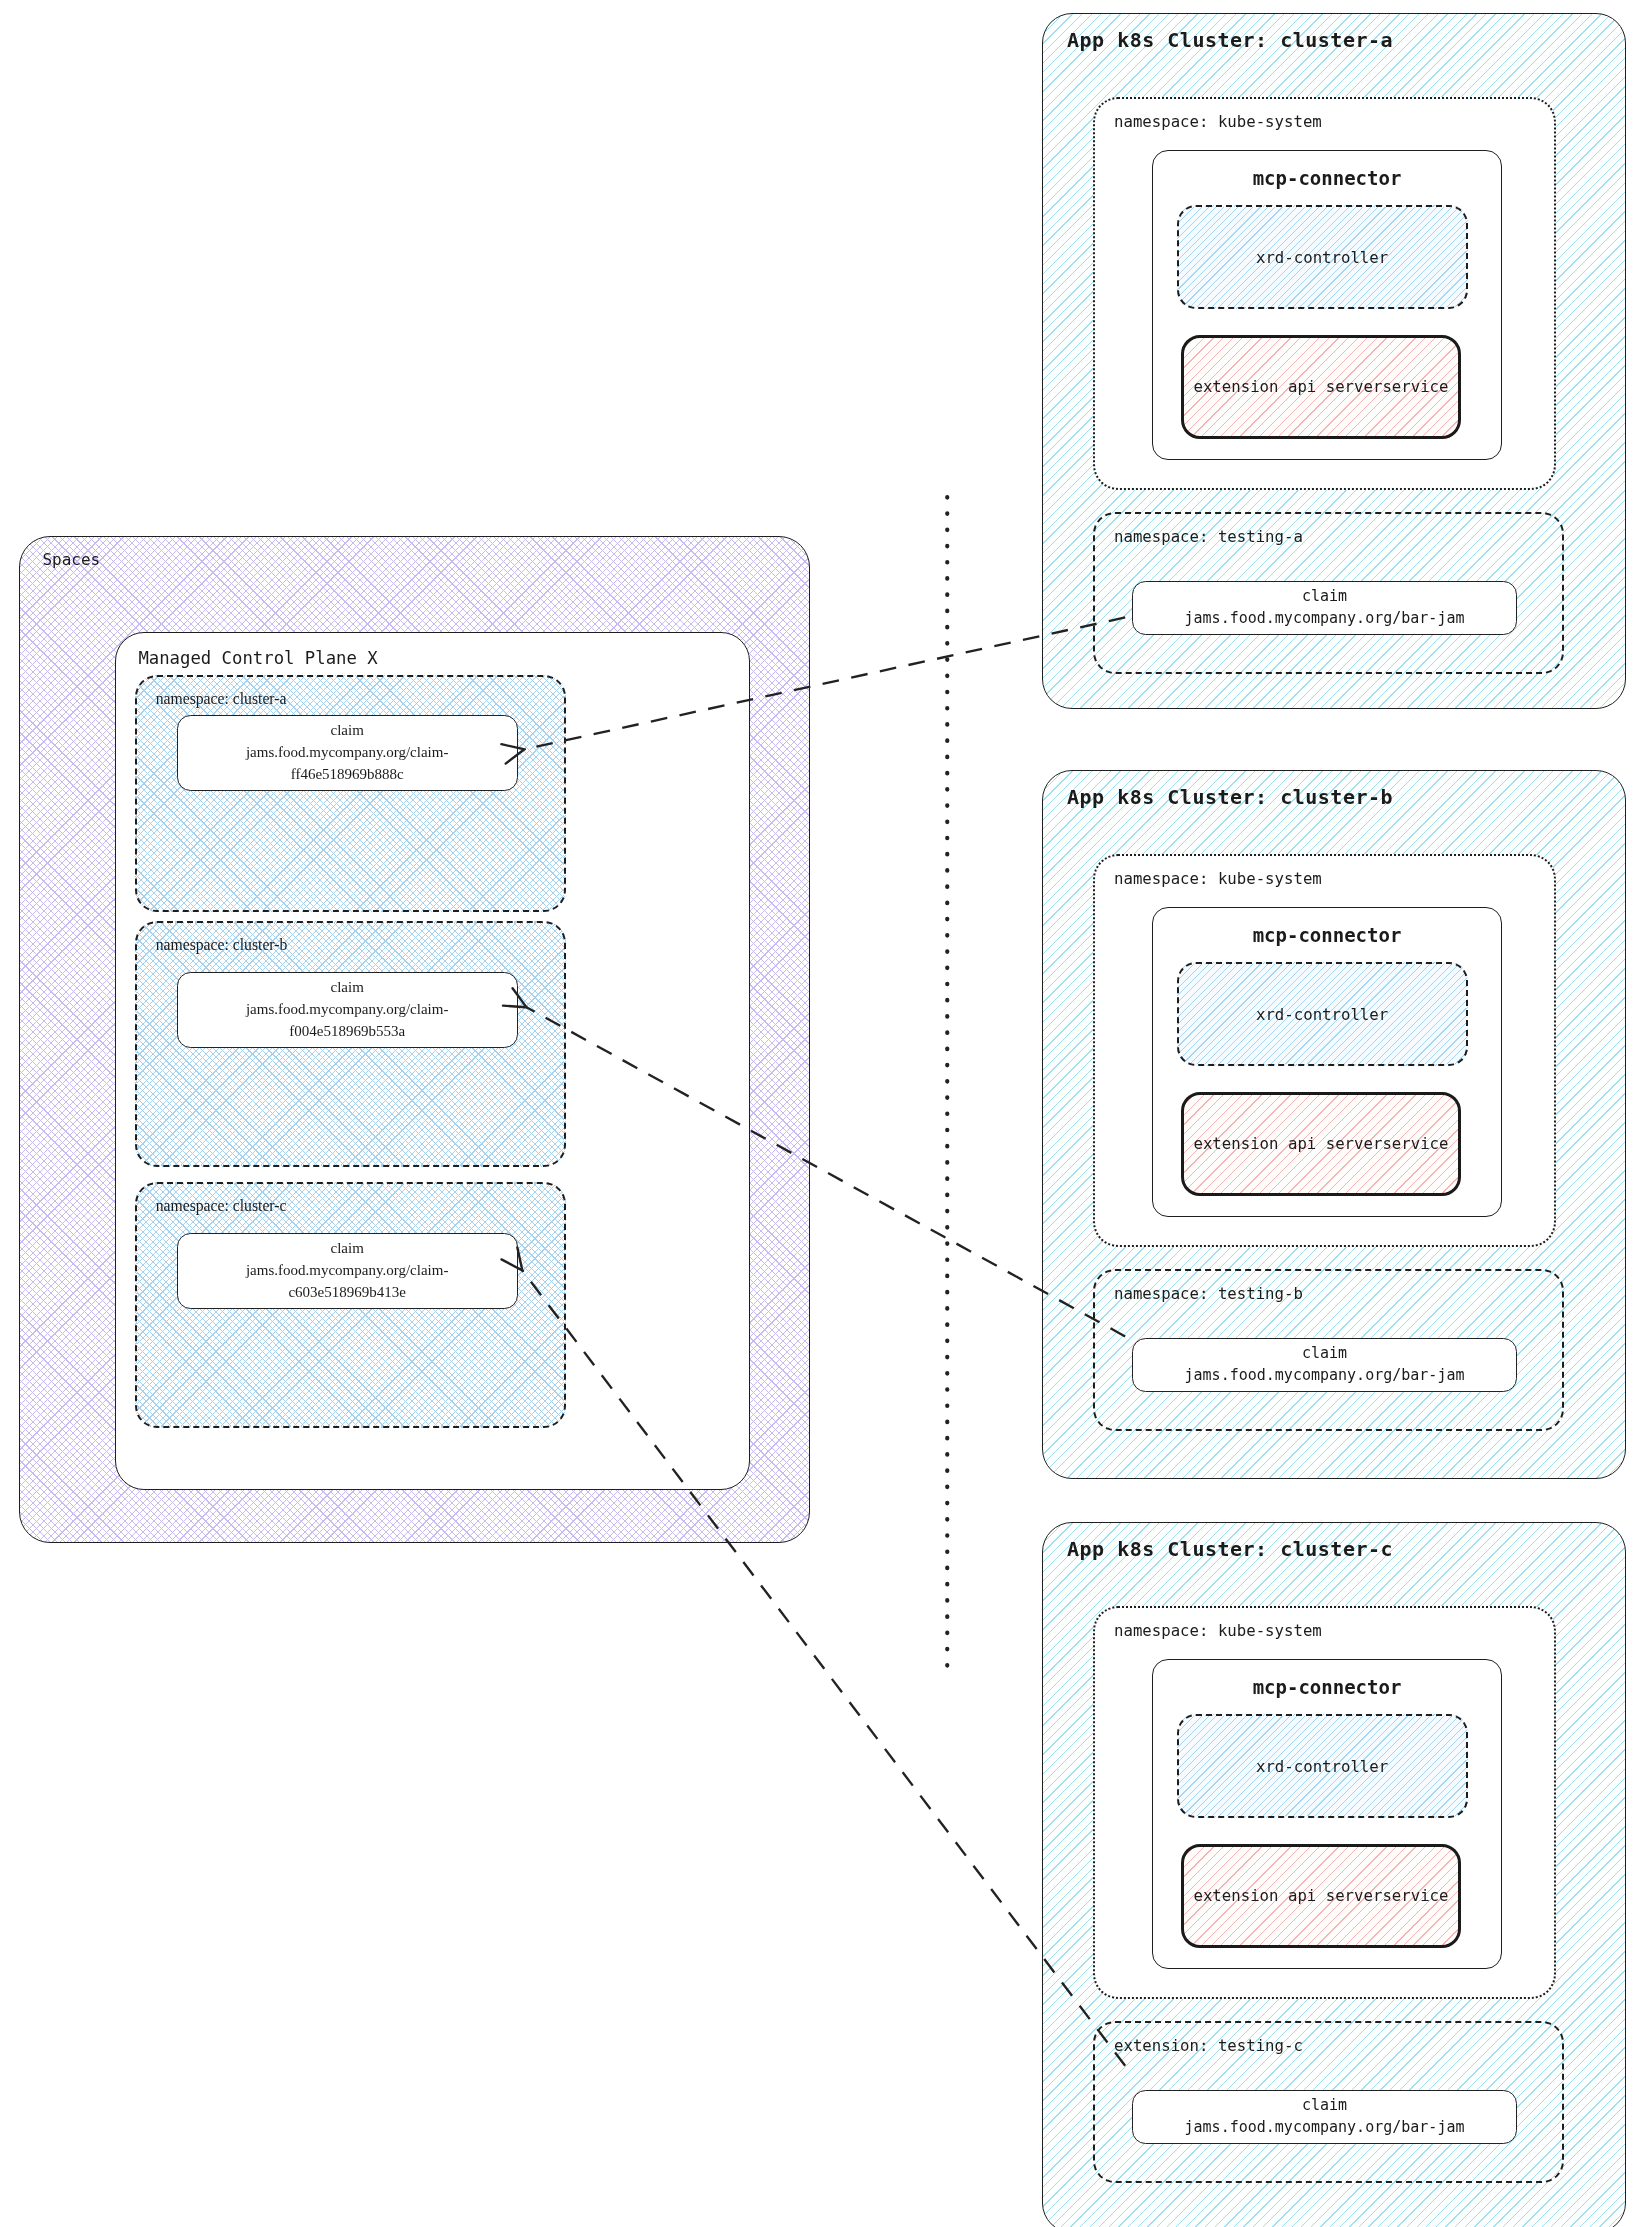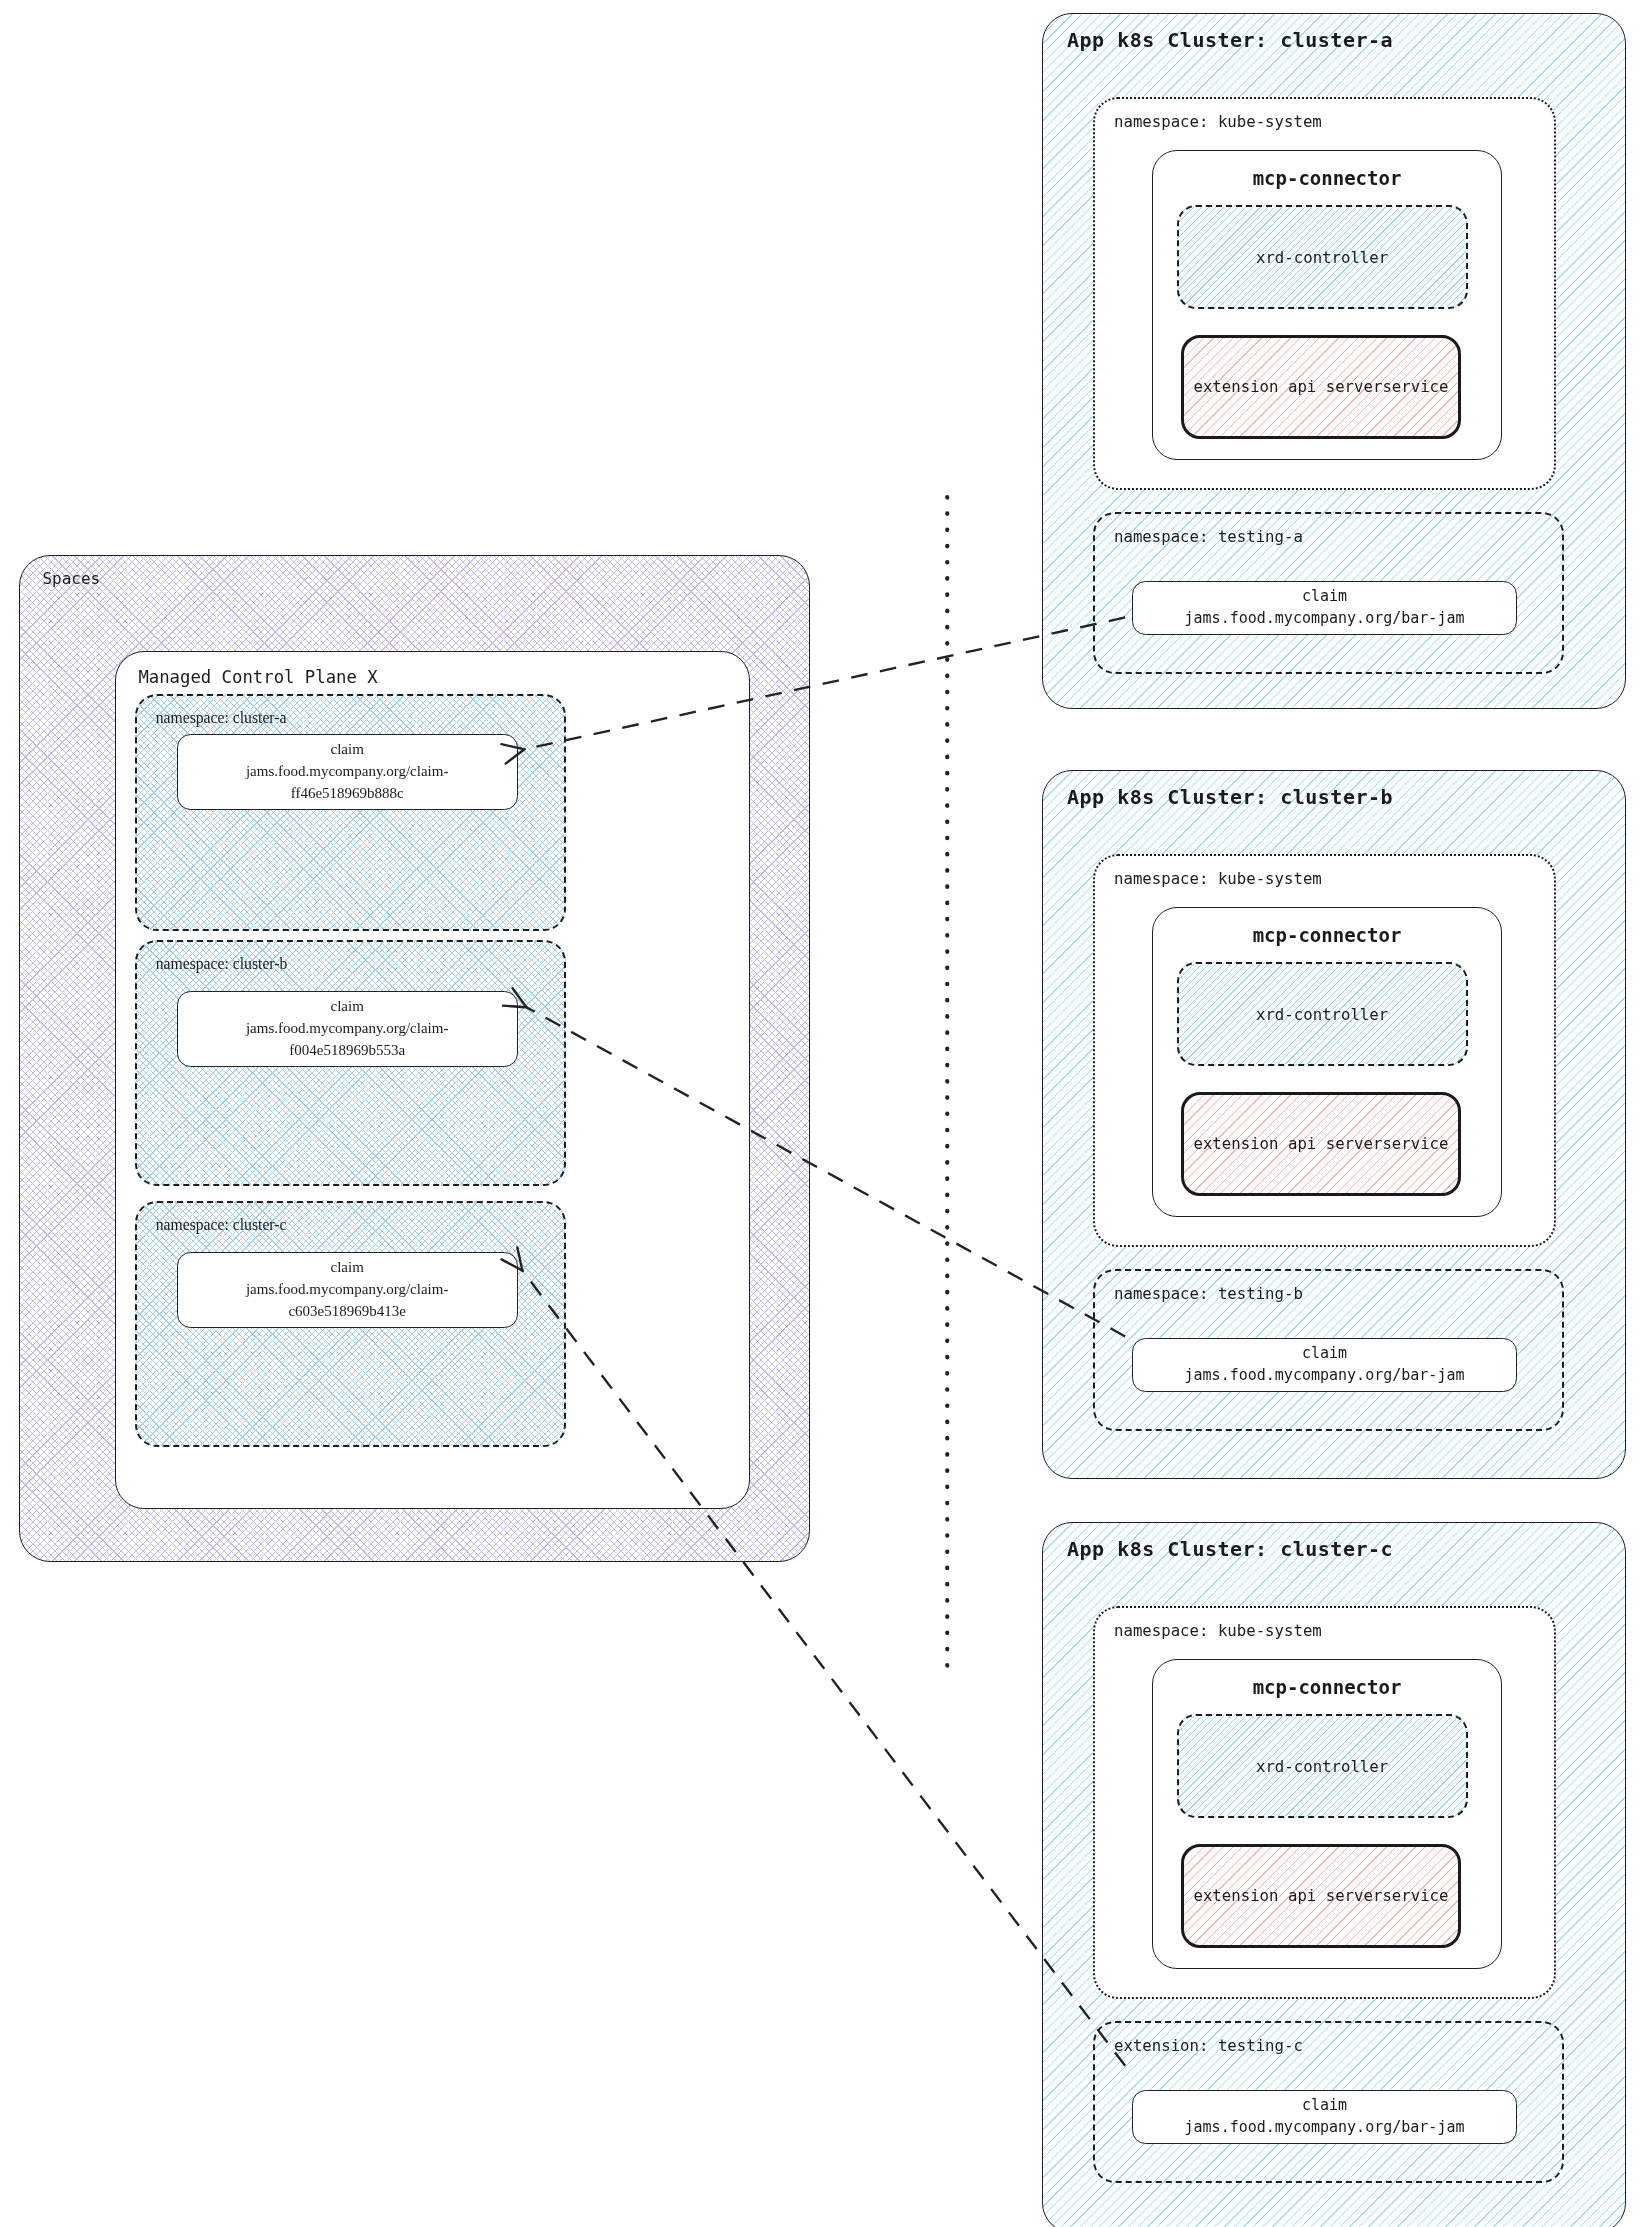--- a/index.html
+++ b/index.html
@@ -65,21 +65,21 @@
     border-radius: 25px;
     background: #ffffff;
     left: 50px; top: 83px; width: 463px; height: 393px;
   }
   .ns-label {
     padding: 12.6px 0 0 19px;
     font-size: 15.7px;
   }
   .mcp {
     border: 1.6px solid #1f1f1f;
-    border-radius: 25px;
+    border-radius: 16px;
     background: #ffffff;
     left: 57px; top: 51px; width: 350px; height: 310px;
   }
   .mcp-title {
     padding-top: 15.7px;
     text-align: center;
     font-size: 19px;
     font-weight: 700;
   }
   .xrd {
@@ -107,21 +107,20 @@
     background: #ffffff;
     display: flex; flex-direction: column; align-items: center; justify-content: center;
     font-size: 15px; line-height: 1.45; text-align: center;
   }
   .claim-right { left: 37px; top: 67px; width: 385px; height: 54px; }
 
   .spaces {
     left: 19.4px; top: 536px; width: 791px; height: 1007px;
     border: 1.6px solid #1f1f1f;
     border-radius: 31px;
-    margin-top: 19px;
   }
   .spaces-title { padding: 12.6px 0 0 22px; font-size: 16px; }
   .mcpx {
     left: 95px; top: 95px; width: 635px; height: 858px;
     border: 1.6px solid #1f1f1f;
     border-radius: 29px;
     background: #ffffff;
   }
   .mcpx-title { padding: 14.7px 0 0 22px; font-size: 17.3px; }
   .ns-left {

